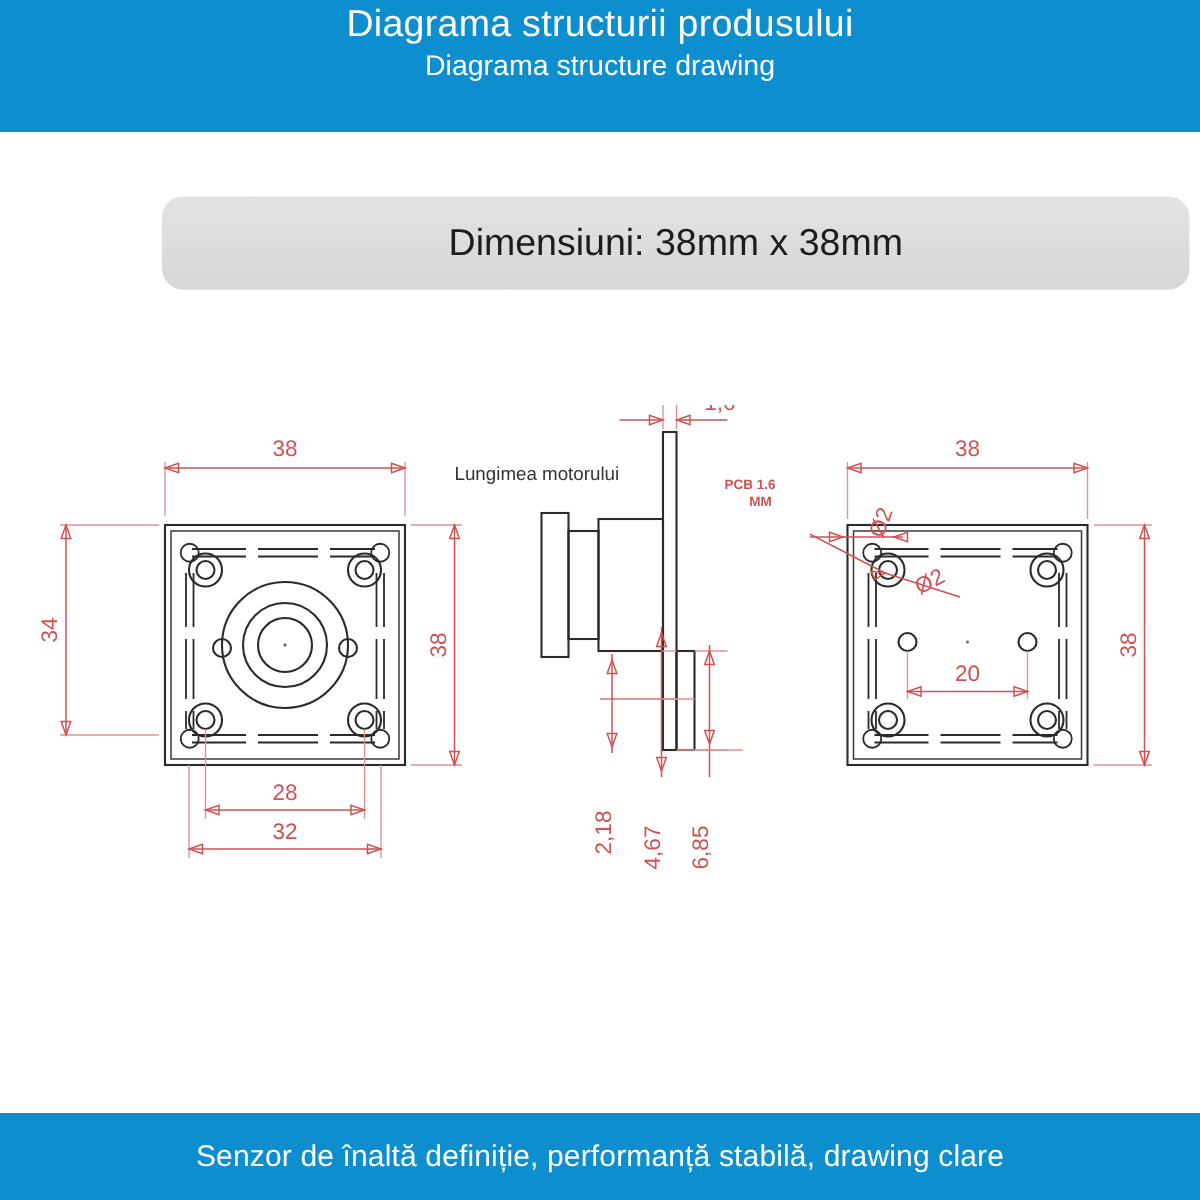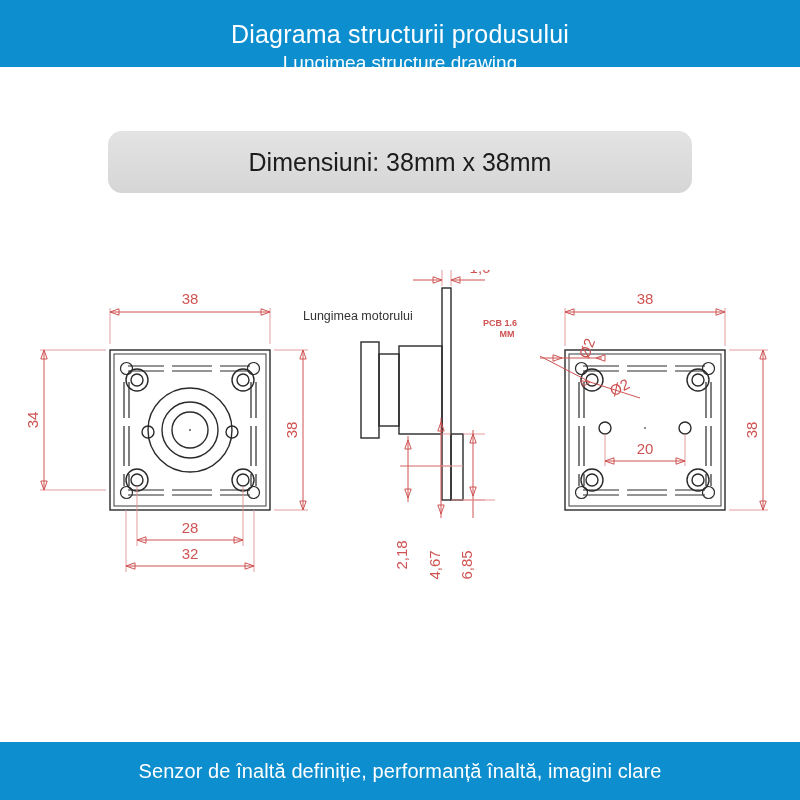--- a/index.html
+++ b/index.html
@@ -11,22 +11,21 @@
     position:relative;
   }
   .banner{
     background:#0d8ecf;
     color:#ffffff;
     text-align:center;
     width:800px;
     box-sizing:border-box;
   }
   #header-banner{
-    height:67px;
-    padding-top:18px;
+    height:88px;
   }
   #header-title-ro{
     font-size:25px;
     line-height:32px;
     font-weight:400;
     letter-spacing:.2px;
   }
   #header-title-en{
     font-size:19px;
     line-height:26px;
@@ -41,21 +40,21 @@
     justify-content:center;
   }
   #footer-text{
     font-size:20px;
     font-weight:400;
     letter-spacing:.1px;
   }
   #dimension-pill{
     position:absolute;
     left:108px;top:131px;
-    width:584px;height:62px;
+    width:685px;height:62px;
     background:linear-gradient(180deg,#e3e3e3 0%,#dcdcdc 55%,#d6d6d6 100%);
     border-radius:14px;
     display:flex;align-items:center;justify-content:center;
   }
   #dimension-pill-text{
     font-size:25px;color:#1c1c1c;font-weight:400;
   }
   #drawing-area{
     position:absolute;
     left:0;top:240px;
@@ -84,21 +83,21 @@
     fill:#333333;
     font-family:"Liberation Sans", sans-serif;
     font-size:12.5px;
   }
 </style>
 </head>
 <body>
 
 <div class="banner" id="header-banner">
   <div id="header-title-ro">Diagrama structurii produsului</div>
-  <div id="header-title-en">Lungimea structure drawing</div>
+  <div id="header-title-en">Diagrama structure drawing</div>
 </div>
 
 <div id="dimension-pill">
   <span id="dimension-pill-text">Dimensiuni: 38mm x 38mm</span>
 </div>
 
 <div id="drawing-area">
 
 <svg id="svg-front" width="300" height="360" viewBox="0 0 300 360" style="position:absolute;left:20px;top:30px;">
 
@@ -322,14 +321,14 @@
     <line class="dim" x1="-8" y1="82" x2="50" y2="112"></line>
     <path class="dim" d="M50 112 l-9.4 -1.2 l2.8 5.6 z" fill="#cf5252"></path>
     <line class="dim" x1="50" y1="112" x2="100" y2="128"></line>
     <text class="dimtext" x="0" y="0" transform="translate(82,122) rotate(-28)">Ø2</text>
   </g>
 </svg>
 
 </div>
 
 <div class="banner" id="footer-banner">
-  <span id="footer-text">Senzor de înaltă definiție, performanță înaltă, imagini clare</span>
+  <span id="footer-text">Senzor de înaltă definiție, performanță stabilă, drawing clare</span>
 </div>
 
 </body></html>

